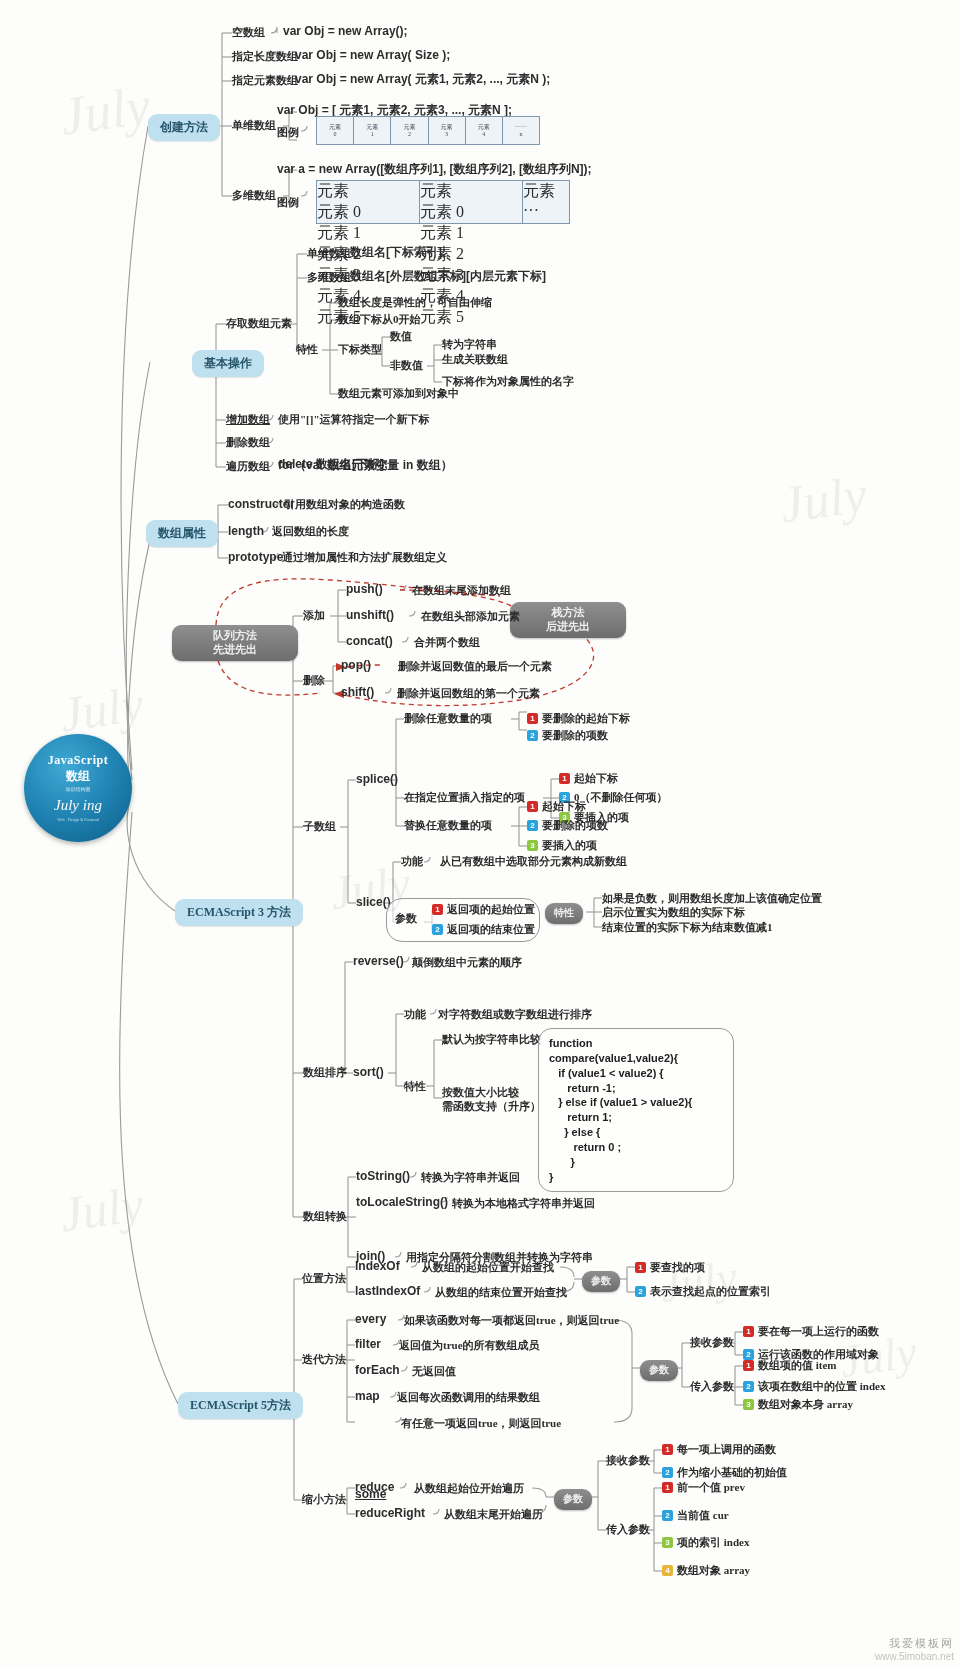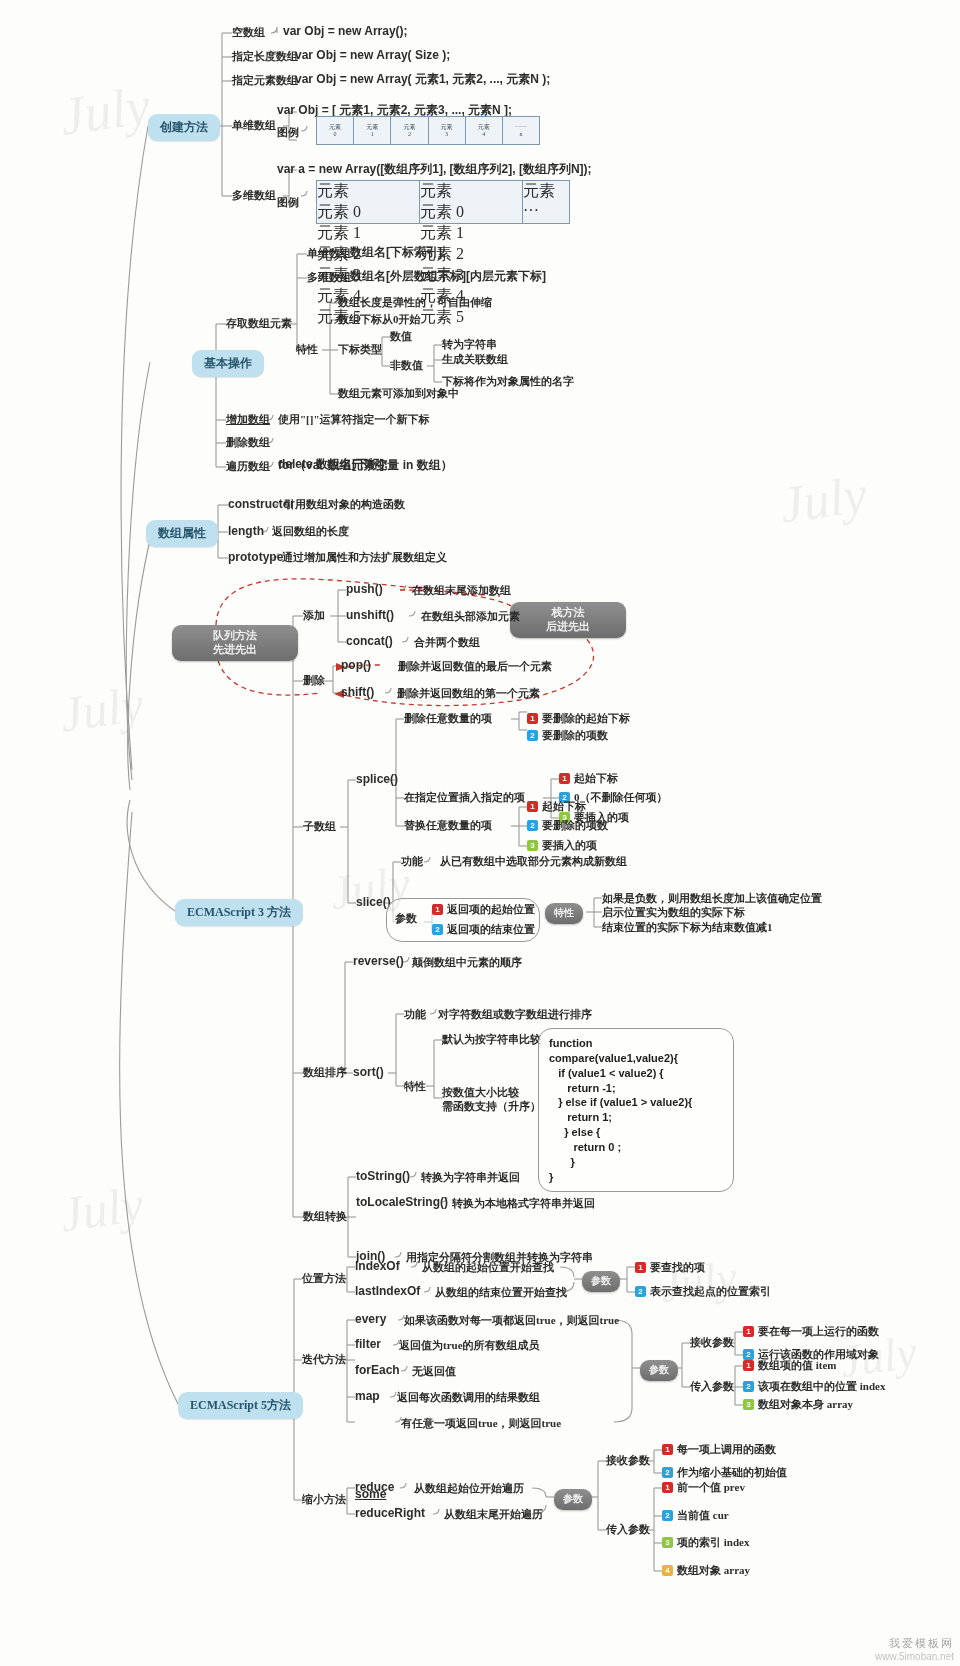--- a/index.html
+++ b/index.html
@@ -334,20 +334,27 @@
     <g fill="#c0392b" stroke="none">
       <polygon points="344,690 334,694 344,698"></polygon>
       <polygon points="336,663 346,667 336,671"></polygon>
     </g>
     <g fill="none" stroke="#c0392b" stroke-width="1.3" stroke-dasharray="5,4">
       <path d="M216 652 C 222 690, 260 700, 320 693"></path>
       <path d="M348 667 C 360 665, 370 665, 382 665"></path>
     </g>
   </svg>
 
+  <div id="central">
+    <div class="t1">JavaScript</div>
+    <div class="t2">数组</div>
+    <div class="t3">知识结构图</div>
+    <div class="sig">July ing</div>
+    <div class="t4">Web · Design &amp; Frontend</div>
+  </div>
 
   <div class="pill" style="left:148px;top:114px;">创建方法</div>
   <div class="pill" style="left:144px;top:350px;margin-left:48px;">基本操作</div>
   <div class="pill" style="left:146px;top:520px;">数组属性</div>
   <div class="pill" style="left:175px;top:899px;">ECMAScript 3 方法</div>
   <div class="pill" style="left:178px;top:1392px;">ECMAScript 5方法</div>
 
   <div class="gray" style="left:172px;top:625px;width:72px;">
     <span>队列方法</span><br>
     <span>先进先出</span>

